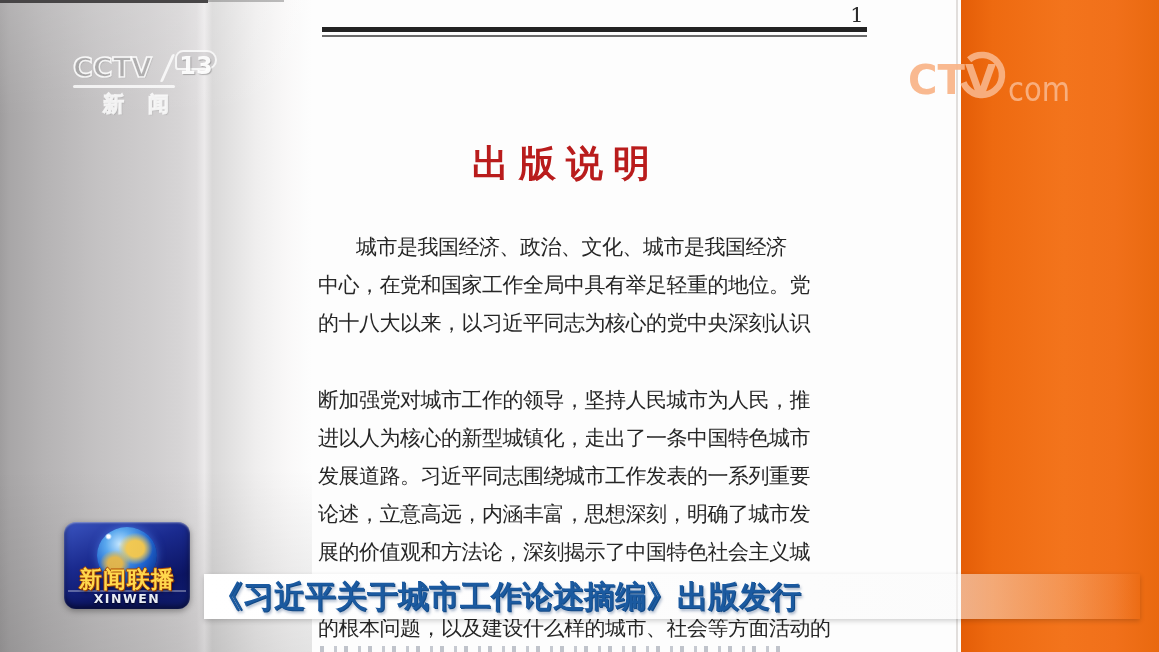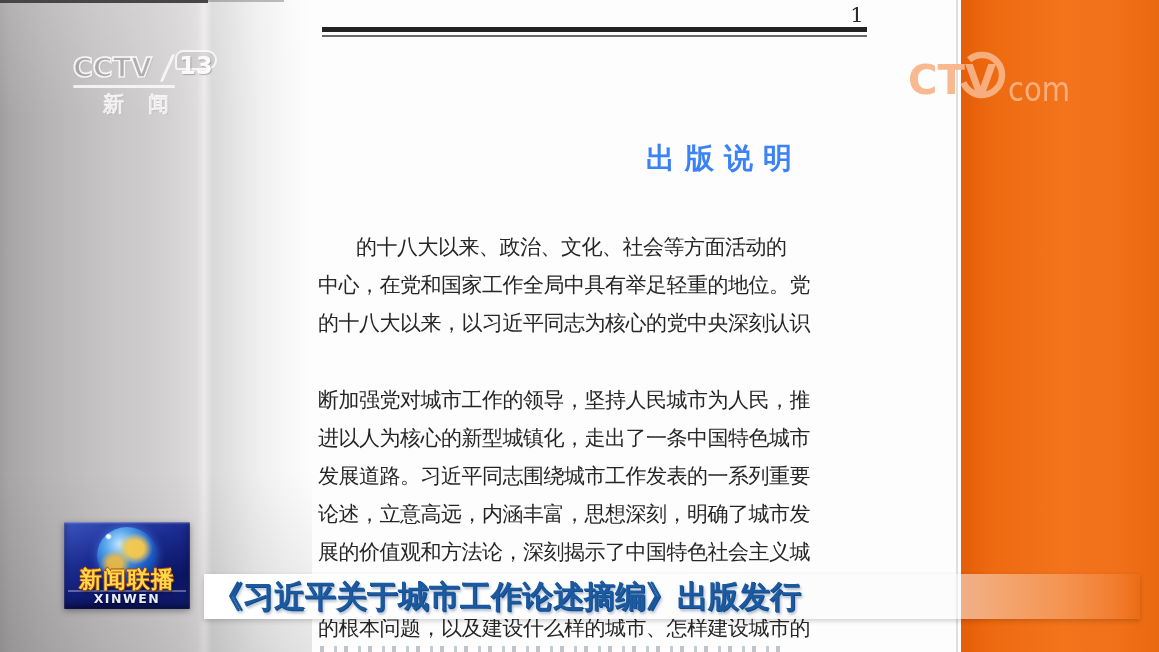--- a/index.html
+++ b/index.html
@@ -38,35 +38,35 @@
     background:rgba(255,255,255,.8); transform:skewX(-24deg); border-radius:2px; }
   .bug .pill {
     position:absolute; left:102px; top:2px; width:42px; height:20px;
     border:2px solid rgba(255,255,255,.82); border-radius:10px 12px 12px 4px;
     background:rgba(175,173,175,.30); text-align:center;
   }
   .bug .pill span { font-size:24px; font-weight:bold; color:rgba(255,255,255,.94); line-height:29px;
     text-shadow:1px 1px 1px rgba(90,90,90,.4); }
   .bug .swoosh { position:absolute; left:0; top:37px; width:102px; height:2.5px;
     background:rgba(255,255,255,.78); border-radius:2px; }
-  .bug .subrow { position:absolute; left:30px; top:42px; font-size:21px; font-weight:normal;
+  .bug .subrow { position:absolute; left:30px; top:42px; font-size:21px; font-weight:bold;
     color:rgba(230,228,230,.30); -webkit-text-stroke:1.2px rgba(255,255,255,.8);
     text-shadow:1px 1px 1px rgba(100,100,100,.3); }
   .bug .subrow .c2 { margin-left:24px; }
 
   
   .wm { position:absolute; left:904px; top:50px; width:182px; height:64px; opacity:.92; }
 
   
   .pageno { position:absolute; left:845px; top:3px; width:24px; text-align:center;
     font-family:"DejaVu Serif","Liberation Serif",serif; font-size:21px; color:#2a2a2a; }
   .rule-thick { position:absolute; left:322px; top:27px; width:545px; height:5px; background:#232323; }
   .rule-thin  { position:absolute; left:322px; top:35px; width:545px; height:2px; background:#6a6a6a; }
-  .doc-title { position:absolute; left:320px; top:139px; width:482px; text-align:right;
-    font-size:29px; font-weight:bold; color:#3b82f6; letter-spacing:10px; text-indent:10px; }
+  .doc-title { position:absolute; left:320px; top:139px; width:482px; text-align:center;
+    font-size:37px; font-weight:bold; color:#b91c1c; letter-spacing:10px; text-indent:10px; }
   .bodyline {
     position:absolute; left:318px; width:500px; height:28px; white-space:nowrap;
     font-family:"DejaVu Serif","Liberation Serif",serif;
     font-size:21px; letter-spacing:-0.5px; color:#262626;
   }
   .bodyline.indent { padding-left:38px; }
   .clipped-line { position:absolute; left:320px; top:646px; width:470px; height:6px; opacity:.55;
     background:repeating-linear-gradient(90deg,#8e94a2 0 4px,transparent 4px 14px,#9aa0ad 14px 17px,transparent 17px 24px); }
 
   
@@ -75,21 +75,21 @@
     background:linear-gradient(90deg,#ffffff 0%,#fdfdfd 45%,rgba(252,252,252,.92) 62%,
       rgba(250,250,250,.55) 80%,rgba(250,250,250,.10) 97%,rgba(250,250,250,0) 100%);
     box-shadow:0 2px 5px rgba(0,0,0,.18);
   }
   .caption-text {
     position:absolute; left:8px; top:0; line-height:45px; white-space:nowrap;
     font-size:31px; font-weight:bold; color:#1b5aa0; letter-spacing:0;
     text-shadow:1px 1px 0 #134a86, 2px 3px 3px rgba(10,50,110,.35), -1px -1px 1px rgba(255,255,255,.65);
   }
   .badge {
-    position:absolute; left:64px; top:522px; width:126px; height:87px; border-radius:1px;
+    position:absolute; left:64px; top:522px; width:126px; height:87px; border-radius:12px;
     background:linear-gradient(160deg,#3a54c0 0%,#1a2a8e 38%,#0c1563 72%,#101d6e 100%);
     box-shadow:inset 0 1px 2px rgba(255,255,255,.45), inset 0 -3px 6px rgba(0,0,10,.55),
       0 2px 6px rgba(0,0,0,.35);
     overflow:hidden;
   }
   .globe { position:absolute; left:33px; top:5px; width:60px; height:57px; border-radius:50%;
     background:
       radial-gradient(ellipse at 64% 38%, rgba(248,201,74,.95) 0 16%, rgba(248,201,74,0) 32%),
       radial-gradient(ellipse at 30% 64%, rgba(240,185,62,.9) 0 12%, rgba(240,185,62,0) 26%),
       radial-gradient(circle at 38% 30%, #c4e6ff 0%, #5aa8ee 26%, #1f64cf 56%, #0a2c85 88%);
@@ -133,29 +133,29 @@
       <text x="4" y="44" font-size="40" font-weight="bold" fill="#f9b487" textLength="88" lengthAdjust="spacingAndGlyphs">CTV</text>
       <text x="104" y="51" font-size="33" fill="#f9b487" textLength="62" lengthAdjust="spacingAndGlyphs">com</text>
     </svg>
   </div>
 
   <div class="pageno">1</div>
   <div class="rule-thick"></div>
   <div class="rule-thin"></div>
   <h1 class="doc-title">出版说明</h1>
 
-  <div class="bodyline indent" style="top:233px">的十八大以来、政治、文化、社会等方面活动的</div>
+  <div class="bodyline indent" style="top:233px">城市是我国经济、政治、文化、城市是我国经济</div>
   <div class="bodyline" style="top:271px">中心，在党和国家工作全局中具有举足轻重的地位。党</div>
   <div class="bodyline" style="top:309px">的十八大以来，以习近平同志为核心的党中央深刻认识</div>
   <div class="bodyline" style="top:386px">断加强党对城市工作的领导，坚持人民城市为人民，推</div>
   <div class="bodyline" style="top:424px">进以人为核心的新型城镇化，走出了一条中国特色城市</div>
   <div class="bodyline" style="top:462px">发展道路。习近平同志围绕城市工作发表的一系列重要</div>
   <div class="bodyline" style="top:500px">论述，立意高远，内涵丰富，思想深刻，明确了城市发</div>
   <div class="bodyline" style="top:538px">展的价值观和方法论，深刻揭示了中国特色社会主义城</div>
-  <div class="bodyline" style="top:614px">的根本问题，以及建设什么样的城市、怎样建设城市的</div>
+  <div class="bodyline" style="top:614px">的根本问题，以及建设什么样的城市、社会等方面活动的</div>
   <div class="clipped-line"></div>
 
   <div class="caption-strip">
     <div class="caption-text">《习近平关于城市工作论述摘编》出版发行</div>
   </div>
 
   <div class="badge">
     <div class="globe">
       <div class="sparkle"></div>
     </div>

